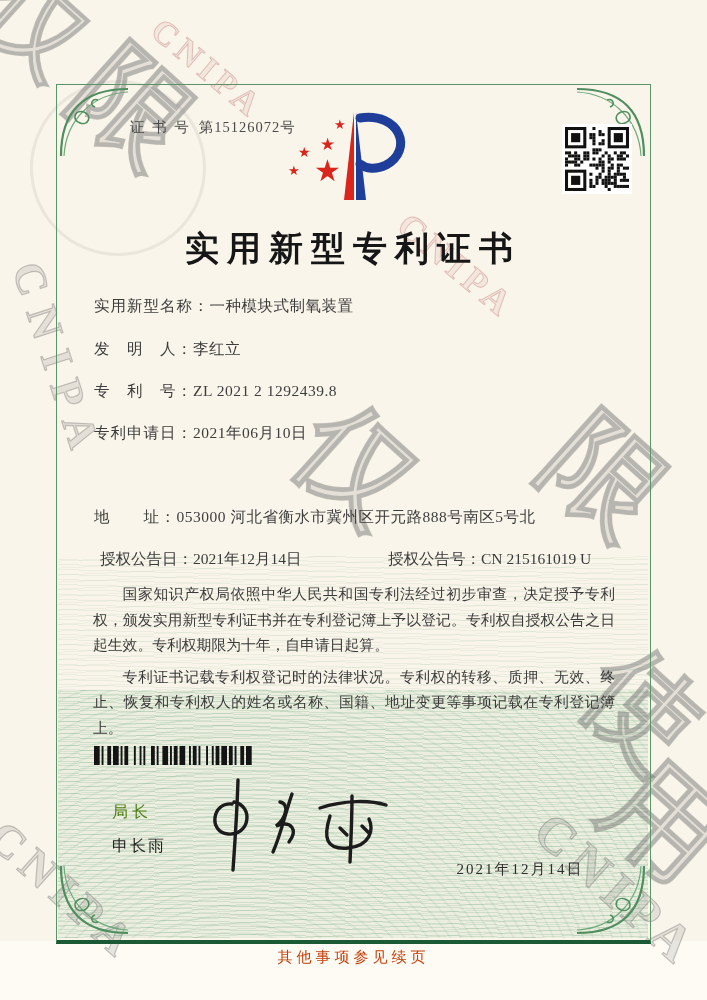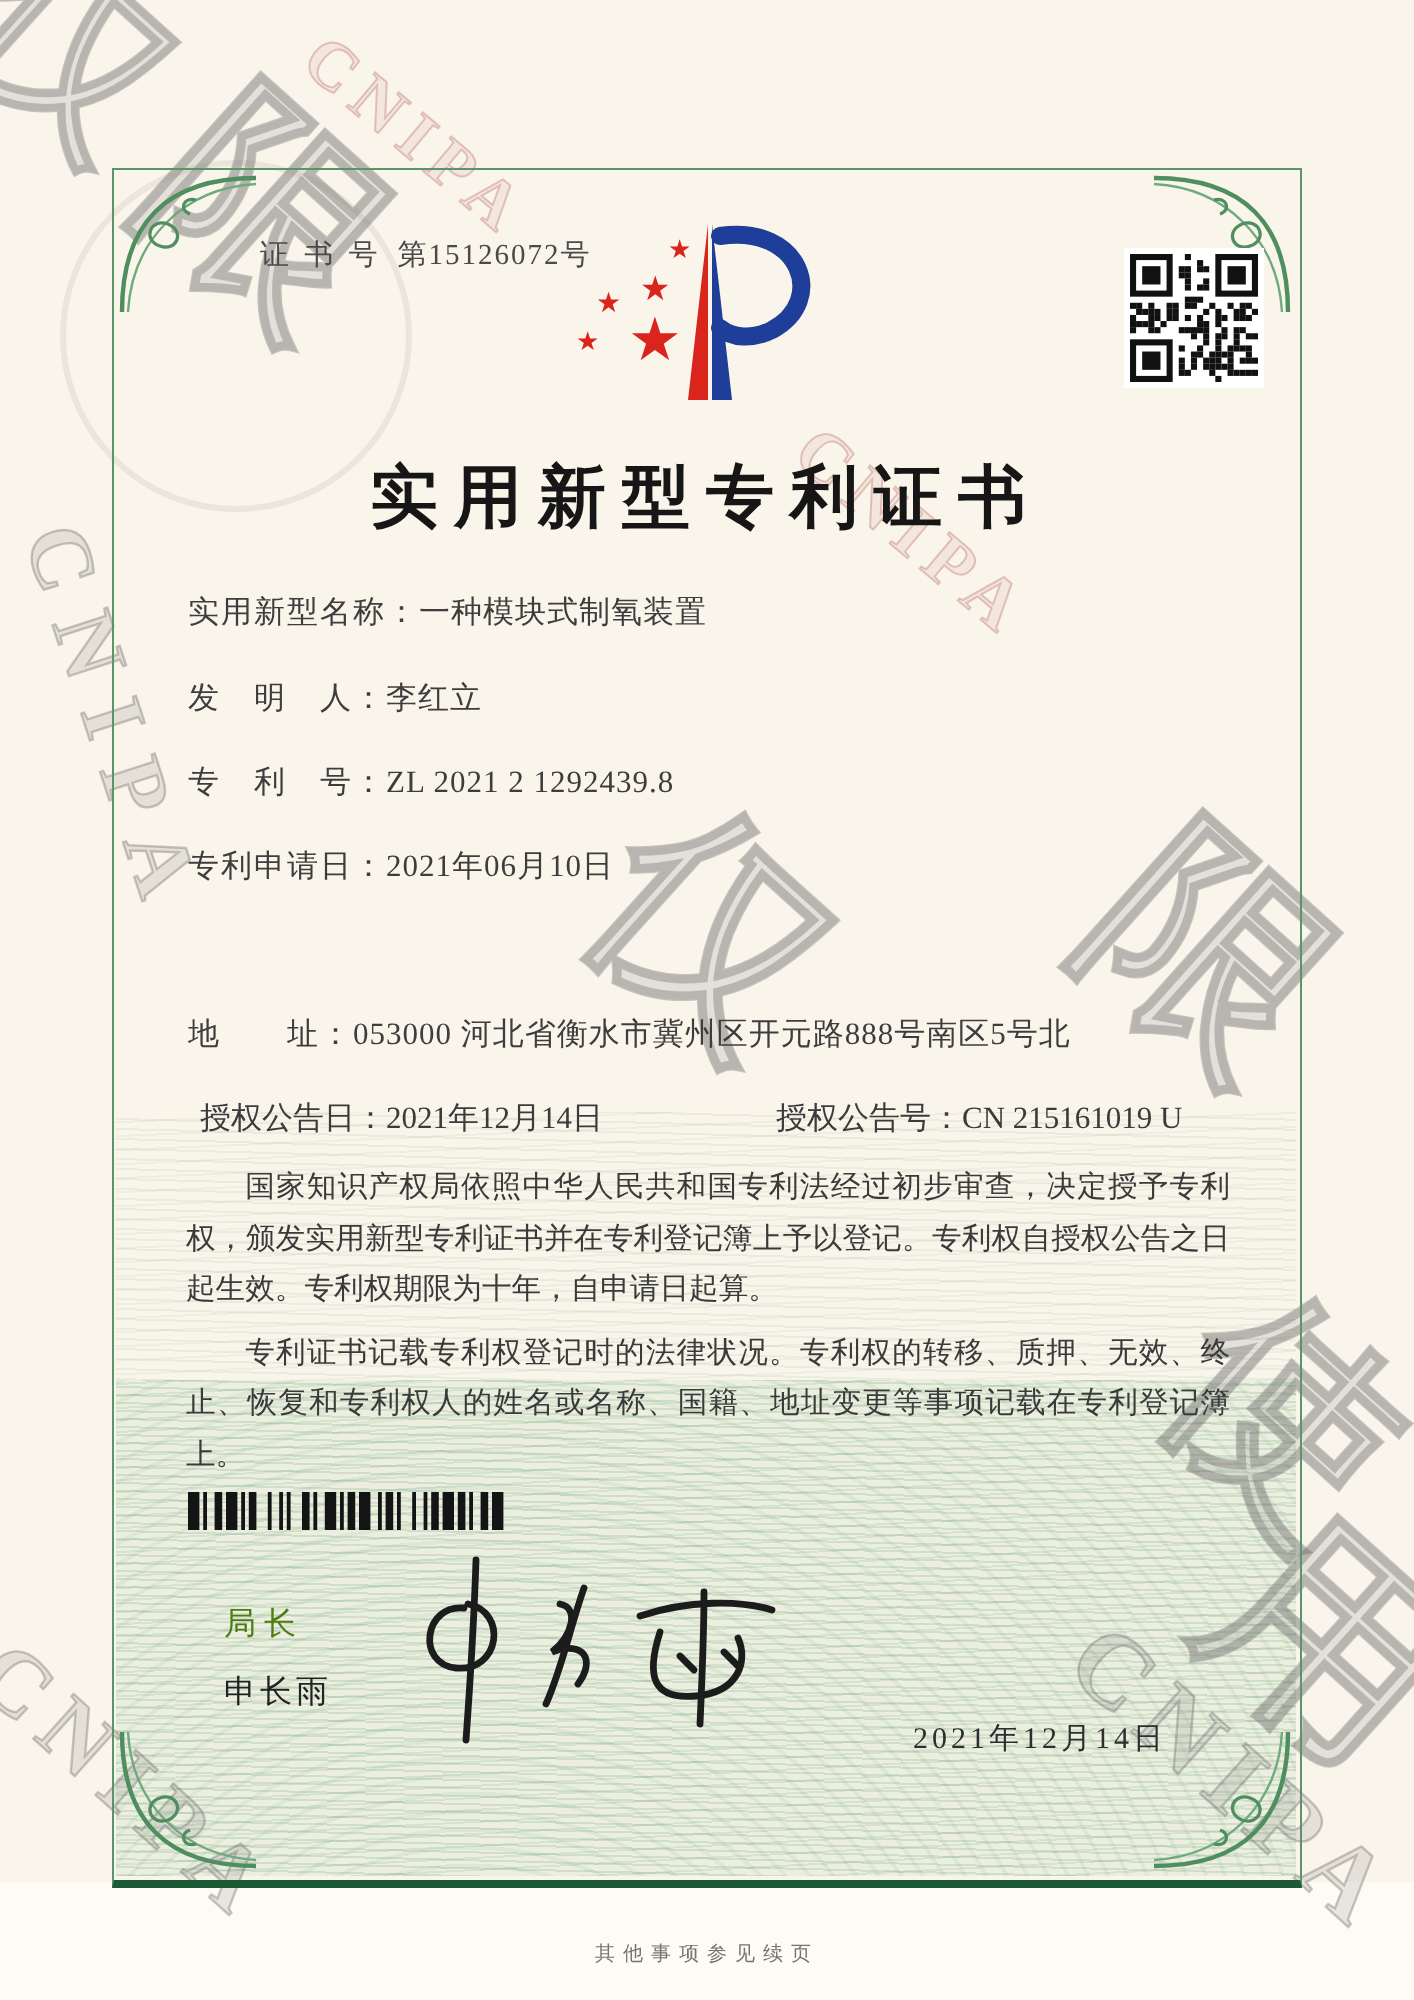--- a/index.html
+++ b/index.html
@@ -57,21 +57,21 @@
   .g-right{left:388px;top:549px;font-size:15.5px;white-space:pre;}
   .paras{left:93px;top:582px;width:522px;font-size:14.8px;line-height:25.5px;
          text-align:justify;color:#3a3a3a;}
   .paras p{margin:0 0 6px 0;text-indent:2em;}
   .barcode{left:94px;top:746px;width:168px;height:19px;}
   .sig-title{left:112px;top:802px;font-size:16px;letter-spacing:4px;color:#4d7c0f;}
   .sig-name{left:112px;top:836px;font-size:16px;letter-spacing:2px;color:#222;}
   .sig-script{left:192px;top:772px;width:215px;height:108px;}
   .issue-date{left:420px;top:860px;width:200px;text-align:center;font-size:15px;letter-spacing:2px;color:#2e2e2e;}
   .pageno{left:56px;top:910px;width:594px;text-align:center;font-size:12.5px;letter-spacing:2px;color:#333;}
-  .footnote{left:0;top:948px;width:707px;text-align:center;font-size:10px;letter-spacing:4px;color:#737373;margin-top:22px;}
+  .footnote{left:0;top:948px;width:707px;text-align:center;font-size:15px;letter-spacing:4px;color:#c2410c;}
 </style>
 </head>
 <body>
 
 <div class="page">
 
   <div class="guill light"></div>
   <div class="guill strong"></div>
   <div class="bottom-strip"></div>
 

